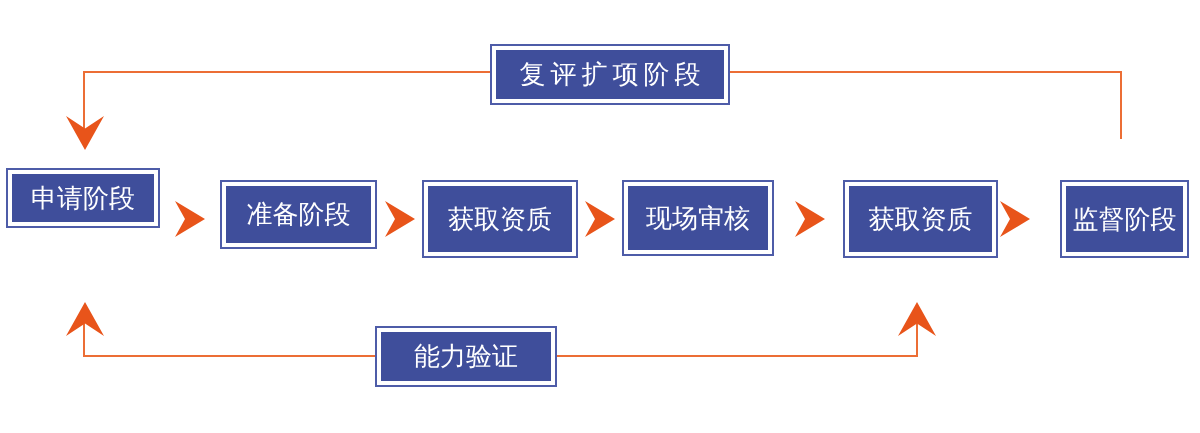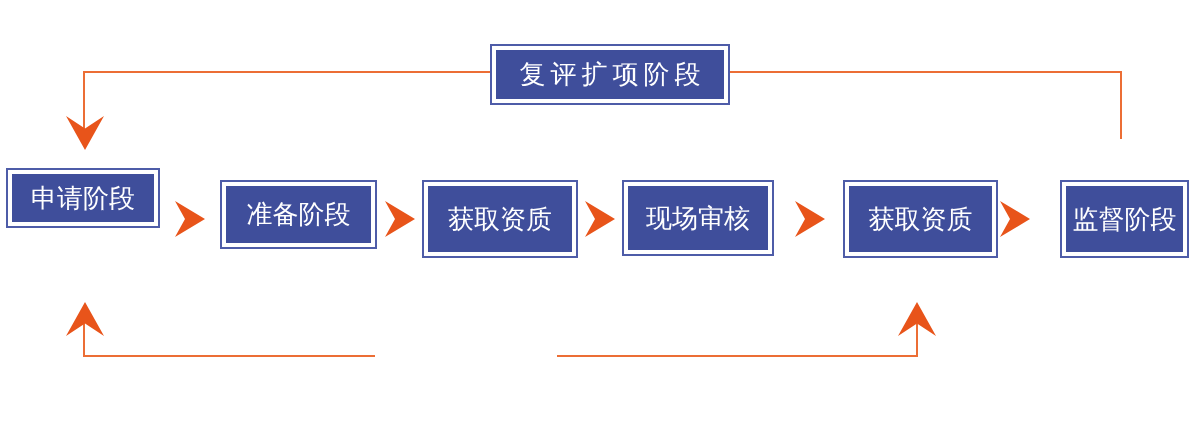--- a/index.html
+++ b/index.html
@@ -149,14 +149,17 @@
   <div class="node n5">
     <div class="node-inner">获取资质</div>
   </div>
   <div class="node n6">
     <div class="node-inner">监督阶段</div>
   </div>
 
   <div class="node ntop spread">
     <div class="node-inner">复评扩项阶段</div>
   </div>
+  <div class="node nbot">
+    <div class="node-inner">能力验证</div>
+  </div>
 
 </div>
 
 </body></html>

